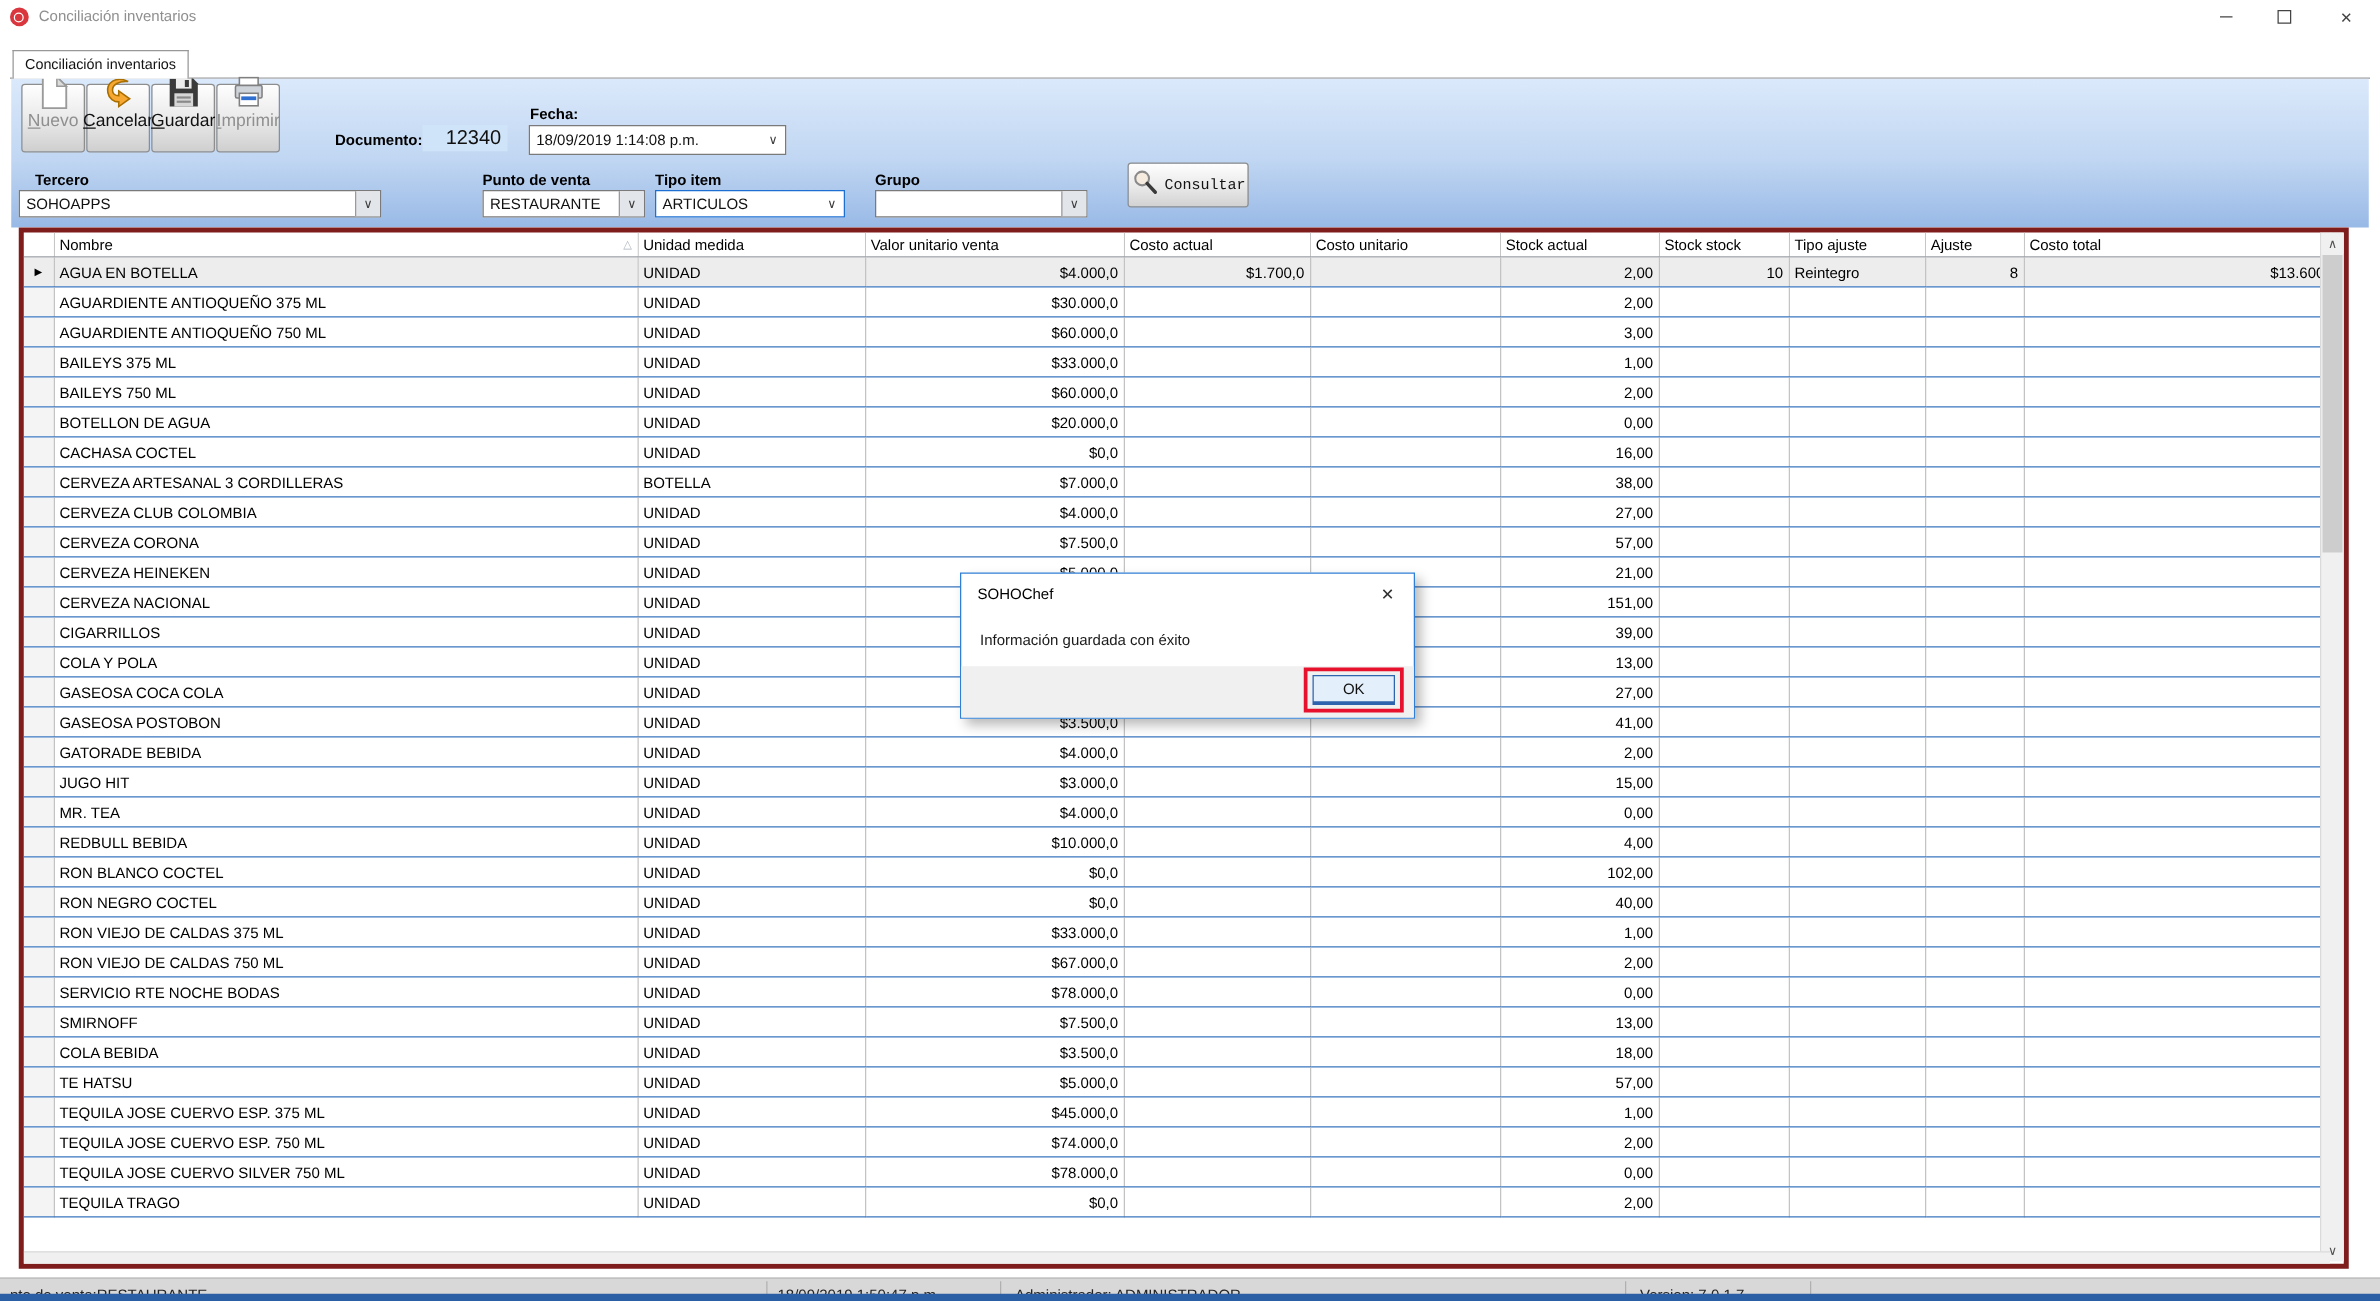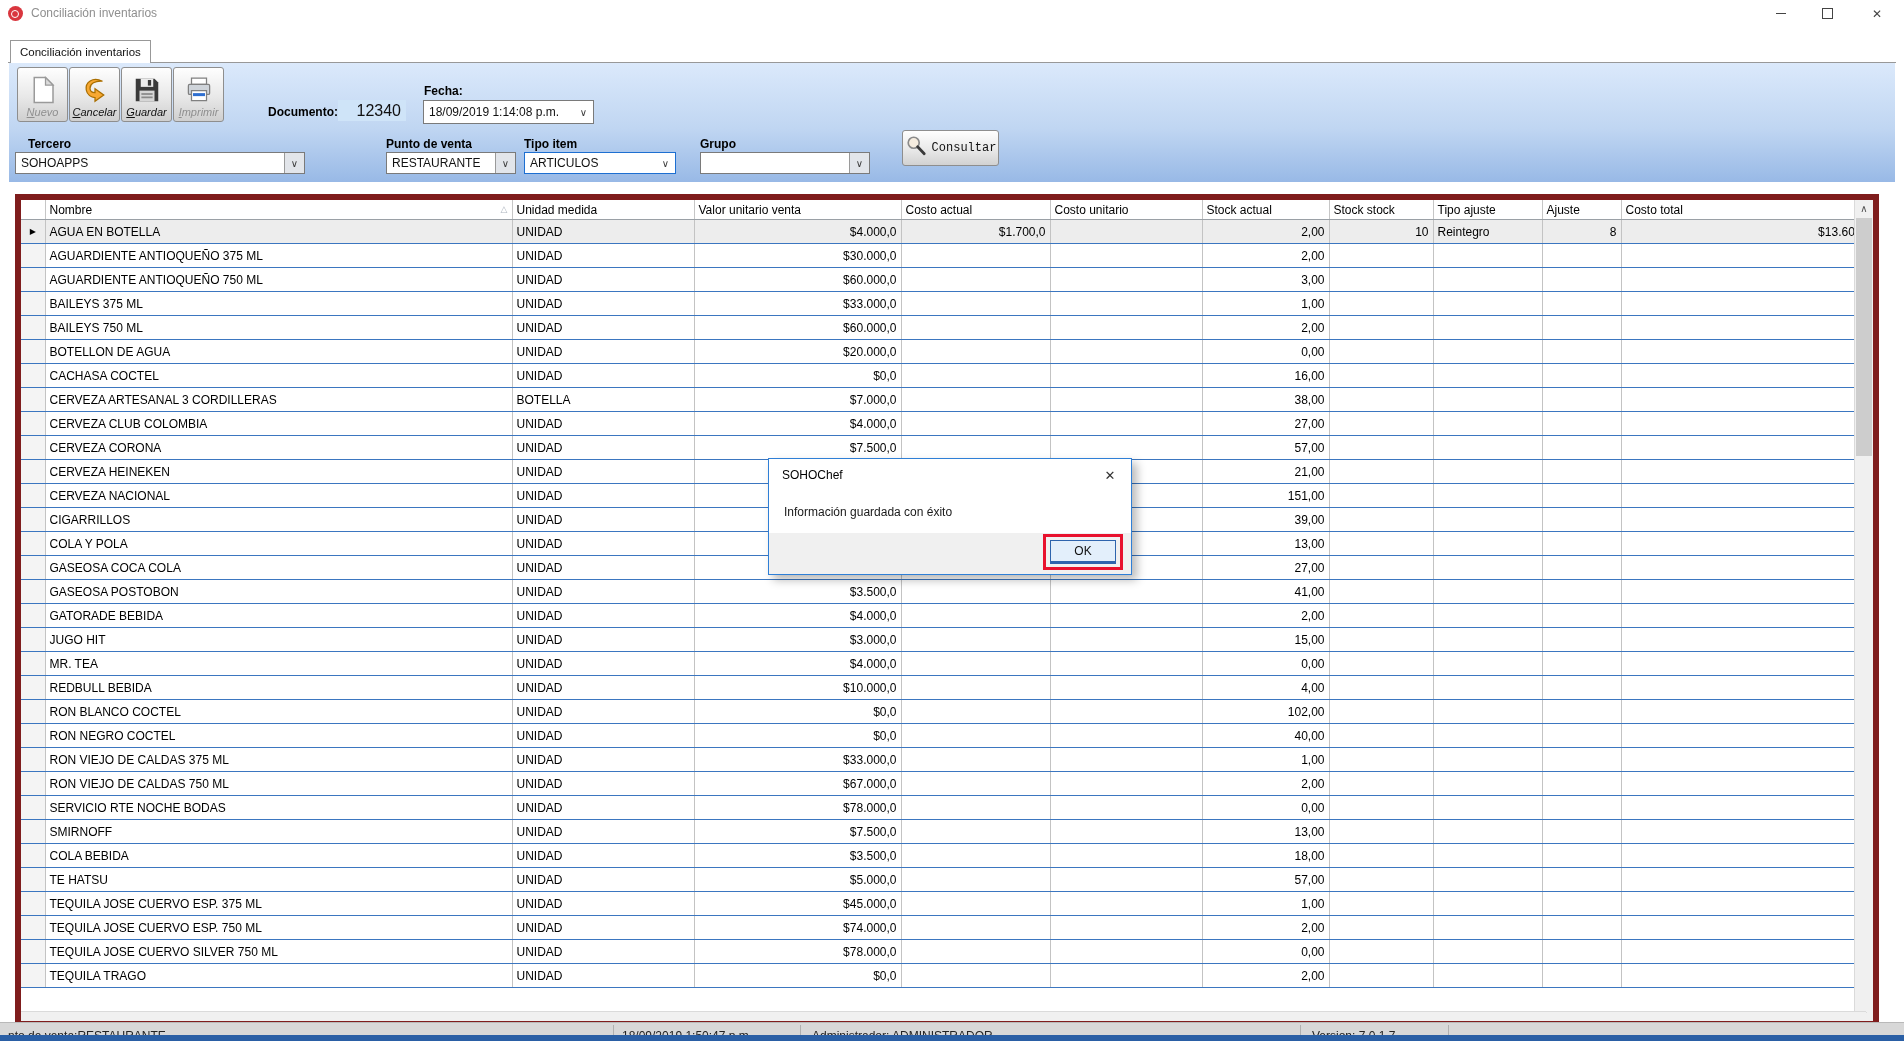--- a/index.html
+++ b/index.html
@@ -28,54 +28,54 @@
 
   
   #panel{left:9px;top:63px;width:1886px;height:119px;
          background:linear-gradient(180deg,var(--panel-top,#dbe9fb) 0%,#c0d6f2 55%,var(--panel-bottom,#98b9e6) 100%);}
 
   
   .tbtn{top:67px;width:51px;height:55px;border:1px solid #8e8e8e;border-radius:3px;
         background:linear-gradient(180deg,#fefefe 0%,#e8e8e8 55%,#cfcfcf 100%);
         display:flex;flex-direction:column;align-items:center;justify-content:flex-end;box-sizing:border-box;}
   .tbtn .ticon{width:30px;height:30px;margin-bottom:1px;}
-  .tb-label{display:block;font-size:11px;color:#111;line-height:13px;margin-bottom:2px;font-style:italic;}
+  .tb-label{display:block;font-size:14px;color:#111;line-height:13px;margin-bottom:18px;}
   .tb-label::first-letter{text-decoration:underline;}
   .tbtn.disabled .tb-label{color:#8f8f8f;}
   #tbtn-nuevo{left:17px;} #tbtn-cancelar{left:69px;} #tbtn-guardar{left:121px;} #tbtn-imprimir{left:173px;}
 
   
   .blabel{font-size:12px;font-weight:bold;color:#000;}
   #documento-label{left:268px;top:105px;}
   #documento-field{left:338px;top:100px;width:68px;height:21px;background:var(--doc-field-bg,#cfe4f8);
                    font-size:16px;color:#111;display:flex;align-items:center;justify-content:flex-end;padding-right:5px;box-sizing:border-box;}
   #fecha-label{left:424px;top:84px;}
   .combo{background:#fff;border:1px solid #7a7a7a;box-sizing:border-box;display:flex;align-items:center;
          font-size:12px;color:#111;}
   .combo .val{flex:1;padding-left:5px;white-space:nowrap;overflow:hidden;}
   .combo .arrow{width:19px;height:100%;display:flex;align-items:center;justify-content:center;
                 font-size:10px;color:#3c3c3c;}
   .combo .arrow.btn3d{background:#e2e5ea;border-left:1px solid #9a9a9a;}
-  #fecha-combo{left:423px;top:100px;width:171px;height:24px;}
+  #fecha-combo{left:423px;top:100px;width:206px;height:24px;}
 
   
   #tercero-label{left:28px;top:137px;} #punto-label{left:386px;top:137px;}
   #tipo-label{left:524px;top:137px;} #grupo-label{left:700px;top:137px;}
   #tercero-combo{left:15px;top:152px;width:290px;height:22px;}
   #punto-combo{left:386px;top:152px;width:130px;height:22px;}
   #tipo-combo{left:524px;top:152px;width:152px;height:22px;border:1px solid var(--combo-focus,#1d6fd1);}
   #grupo-combo{left:700px;top:152px;width:170px;height:22px;}
   #consultar-btn{left:902px;top:130px;width:97px;height:36px;border:1px solid #8e8e8e;border-radius:3px;
                  background:linear-gradient(180deg,#fefefe 0%,#e9e9e9 55%,#d2d2d2 100%);
                  display:flex;align-items:center;justify-content:center;gap:5px;font-size:12px;color:#111;box-sizing:border-box;font-family:Liberation Mono, monospace;}
   #consultar-btn svg{width:22px;height:22px;}
 
   
-  #grid-wrap{left:15px;top:182px;width:1864px;height:833px;border:6px solid #7f1d1d;
-             box-sizing:border-box;background:#fff;overflow:hidden;margin-top:12px;}
+  #grid-wrap{left:15px;top:182px;width:1864px;height:833px;border:4px solid #7f1d1d;
+             box-sizing:border-box;background:#fff;overflow:hidden;}
   #grid-table{border-collapse:collapse;table-layout:fixed;width:1845px;}
   #grid-table th{height:19px;background:#fff;font-weight:normal;font-size:12px;color:#000;
                  text-align:left;padding:0 3px 0 4px;border-right:1px solid #c6c6c6;border-bottom:1px solid #9aa0a6;
                  white-space:nowrap;overflow:hidden;position:relative;}
   #grid-table td{height:23px;font-size:12px;color:#000;padding:0 4px;
                  border-right:1px solid #c3c3c3;border-bottom:1px solid var(--row-line,#3b76c0);
                  white-space:nowrap;overflow:hidden;background:#fff;}
   #grid-table td.ind{background:#f4f4f4;padding:0;text-align:center;font-size:8px;color:#000;}
   #grid-table tr.selected td{background:var(--selected-row-bg,#ededed);}
   #grid-table td.r{text-align:right;}

